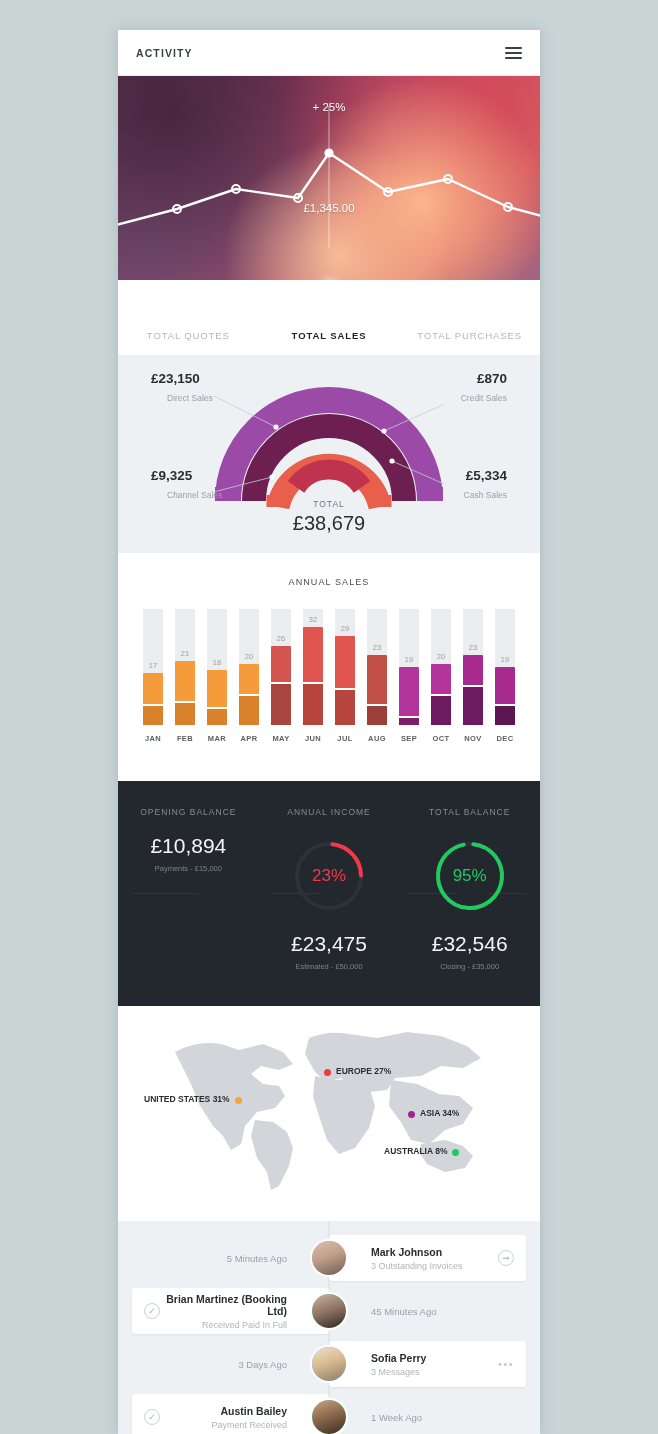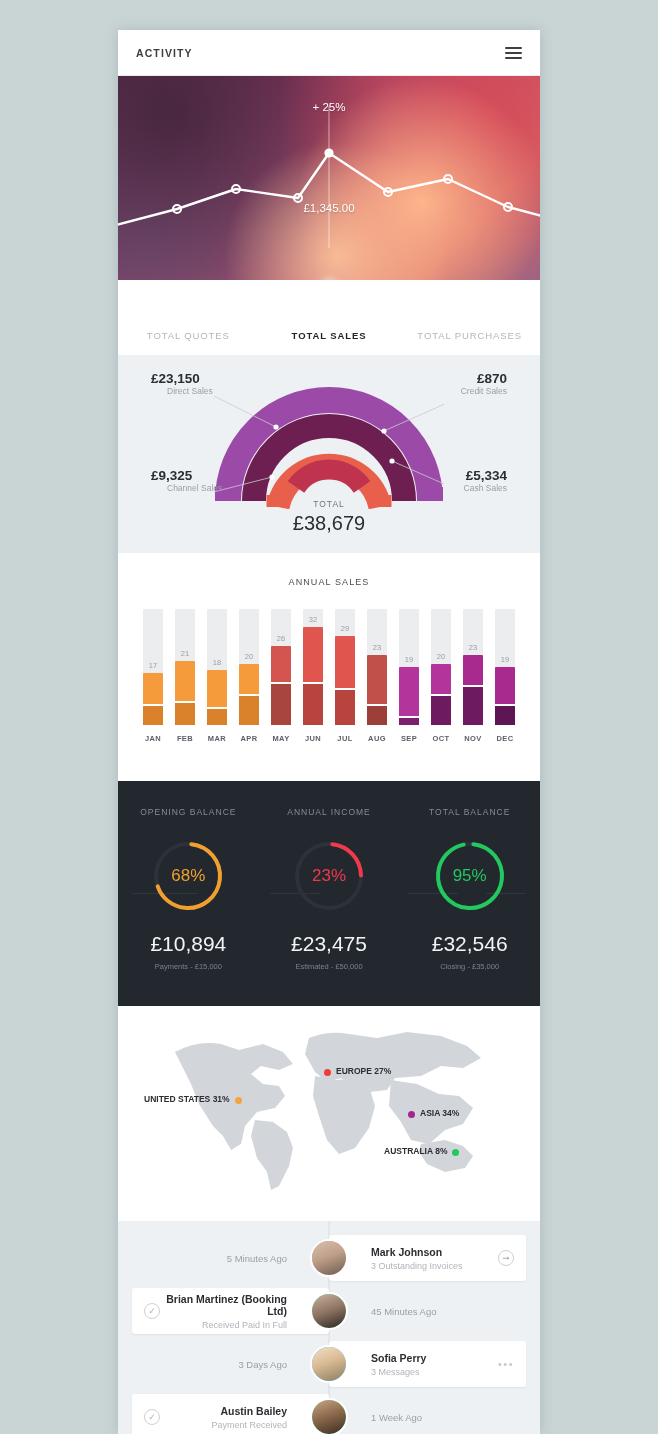--- a/index.html
+++ b/index.html
@@ -84,21 +84,21 @@
     position: absolute; left: 50%; bottom: -7px; margin-left: -8px;
     width: 0; height: 0; border-left: 8px solid transparent;
     border-right: 8px solid transparent; border-top: 8px solid #fff;
   }
 
   
   .gaugewrap { position: relative; background: #eef1f4; height: 198px; }
   .gaugewrap svg.g { position: absolute; left: 50%; top: 14px; transform: translateX(-50%); }
   .stat { position: absolute; }
   .stat .v { font-size: 13.5px; font-weight: 700; color: #2b2d31; }
-  .stat .k { font-size: 8.5px; color: #9aa0a6; margin-top: 0; padding-left: 16px; }
+  .stat .k { font-size: 8.5px; color: #9aa0a6; margin-top: 7px; padding-left: 16px; }
   .s-tl { left: 33px; top: 16px; }
   .s-tr { right: 33px; top: 16px; text-align: right; }
   .s-bl { left: 33px; top: 113px; }
   .s-br { right: 33px; top: 113px; text-align: right; }
   .totwrap { position: absolute; left: 0; right: 0; top: 144px; text-align: center; }
   .totwrap .t { font-size: 8.5px; letter-spacing: 1px; color: #6f757c; }
   .totwrap .n { font-size: 20px; color: #2b2d31; margin-top: 3px; }
 
   
   .barsec { background: #fff; height: 228px; position: relative; padding-top: 24px; }
@@ -395,27 +395,20 @@
   </div>
 
   <div class="dark">
     <div class="dsep" style="left:14px;width:66px"></div>
     <div class="dsep" style="left:152px;width:50px"></div>
     <div class="dsep" style="left:290px;width:50px"></div>
     <div class="dsep" style="right:14px;width:40px"></div>
     <div class="dgrid" id="dgrid">
         <div class="dcell">
           <div class="k">OPENING BALANCE</div>
-          <div class="dring">
-            <svg width="78" height="78" viewBox="0 0 78 78">
-              <circle cx="39" cy="39" r="32" fill="none" stroke="#2d323a" stroke-width="4"></circle>
-              <circle cx="39" cy="39" r="32" fill="none" stroke="#f0a02e" stroke-width="4" stroke-linecap="round" stroke-dasharray="201.06192982974676" stroke-dashoffset="64.33981754551895" transform="rotate(-84 39 39)"></circle>
-            </svg>
-            <div class="p" style="color:#f0a02e">68%</div>
-          </div>
           <div class="amt">£10,894</div>
           <div class="sub">Payments - £15,000</div>
         </div>
         <div class="dcell">
           <div class="k">ANNUAL INCOME</div>
           <div class="dring">
             <svg width="78" height="78" viewBox="0 0 78 78">
               <circle cx="39" cy="39" r="32" fill="none" stroke="#2d323a" stroke-width="4"></circle>
               <circle cx="39" cy="39" r="32" fill="none" stroke="#f0394b" stroke-width="4" stroke-linecap="round" stroke-dasharray="201.06192982974676" stroke-dashoffset="154.817685968905" transform="rotate(-84 39 39)"></circle>
             </svg>

